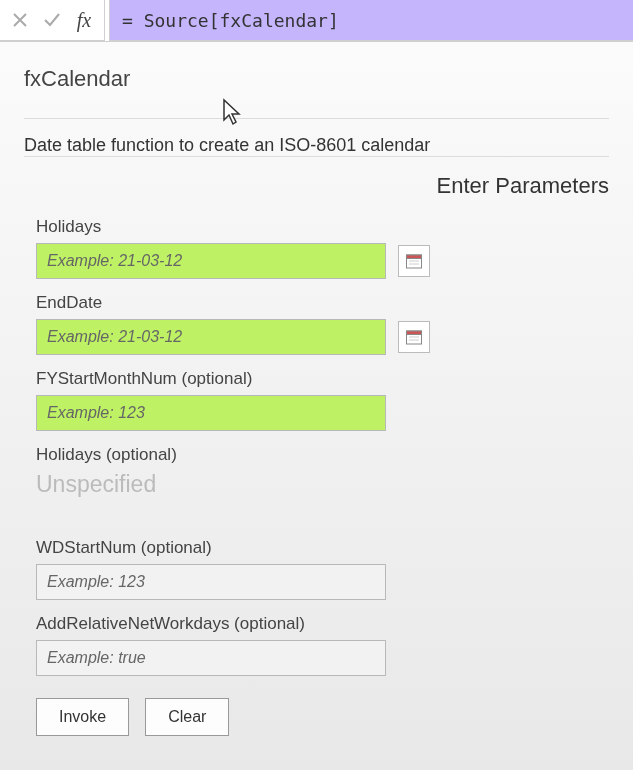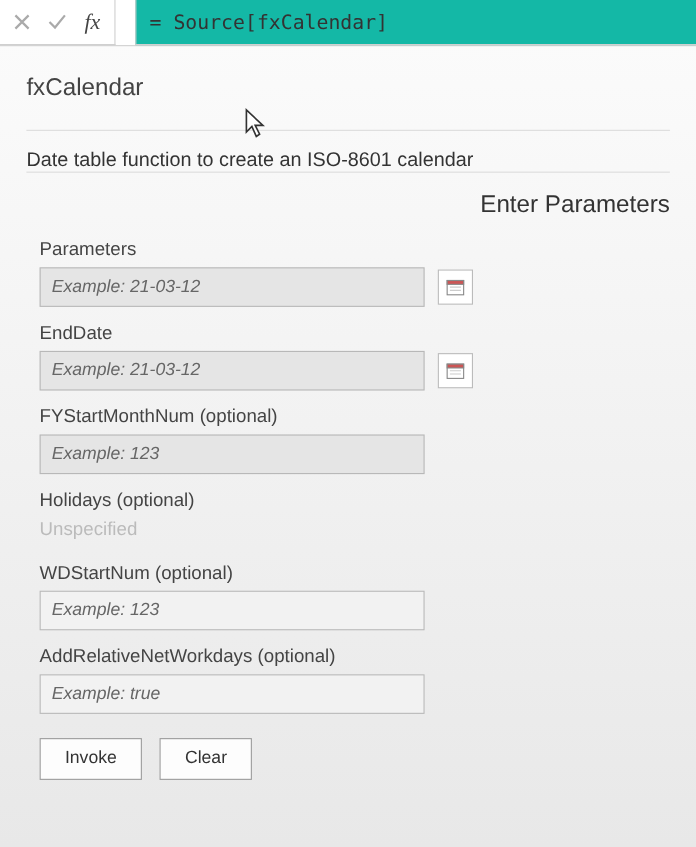--- a/index.html
+++ b/index.html
@@ -42,28 +42,28 @@
       font-style: italic;
       font-family: Georgia, serif;
       color: #444;
       font-size: 20px;
     }
     .formula-input {
       flex: 1;
       border: 1px solid #d0d0d0;
       border-top: none;
       border-right: none;
-      margin-left: 18px;
+      margin-left: 4px;
       padding: 0 12px;
       font-family: Consolas, monospace;
       font-size: 18px;
       color: #333;
       display: flex;
       align-items: center;
-      background: #14b8a6;
+      background: #c4b5fd;
     }
     .content {
       padding: 24px 24px 10px 24px;
     }
     .fn-title {
       font-size: 22px;
       font-weight: 400;
       color: #444;
       margin-bottom: 26px;
     }
@@ -96,21 +96,21 @@
     }
     .input-row {
       display: flex;
       align-items: center;
       gap: 12px;
     }
     .text-input {
       width: 350px;
       height: 36px;
       border: 1px solid #b8b8b8;
-      background: #e5e5e5;
+      background: #bef264;
       padding: 0 10px;
       font-size: 16px;
       font-style: italic;
       color: #666;
       display: flex;
       align-items: center;
     }
     .text-input::placeholder {
       color: #666;
       font-style: italic;
@@ -123,22 +123,22 @@
       height: 32px;
       border: 1px solid #bbb;
       background: #fff;
       display: flex;
       align-items: center;
       justify-content: center;
       cursor: pointer;
     }
     .unspecified {
       color: #bbb;
-      font-size: 17px;
-      margin-bottom: 20px;
+      font-size: 23px;
+      margin-bottom: 40px;
     }
     .btn-row {
       display: flex;
       gap: 16px;
       margin-top: 22px;
     }
     .btn {
       height: 38px;
       padding: 0 22px;
       border: 1px solid #999;
@@ -183,21 +183,21 @@
 <div class="content">
   <div class="fn-title">fxCalendar</div>
   <hr class="divider">
   <div class="fn-desc">Date table function to create an ISO-8601 calendar</div>
   <hr class="divider">
   <div class="section-title">Enter Parameters</div>
 
   <div class="params">
 
     <div class="param">
-      <div class="param-label">Parameters</div>
+      <div class="param-label">Holidays</div>
       <div class="input-row">
         <input class="text-input" type="text" placeholder="Example: 21-03-12" style="">
         <div class="date-picker-btn">
           <svg width="18" height="18" viewBox="0 0 18 18">
             <rect x="1.5" y="3" width="15" height="13" fill="#fff" stroke="#888" stroke-width="1"></rect>
             <rect x="1.5" y="3" width="15" height="3.5" fill="#c55" stroke="#888" stroke-width="1"></rect>
             <line x1="4" y1="9" x2="14" y2="9" stroke="#ccc"></line>
               <line x1="4" y1="12" x2="14" y2="12" stroke="#ccc"></line>
           </svg>
         </div>

